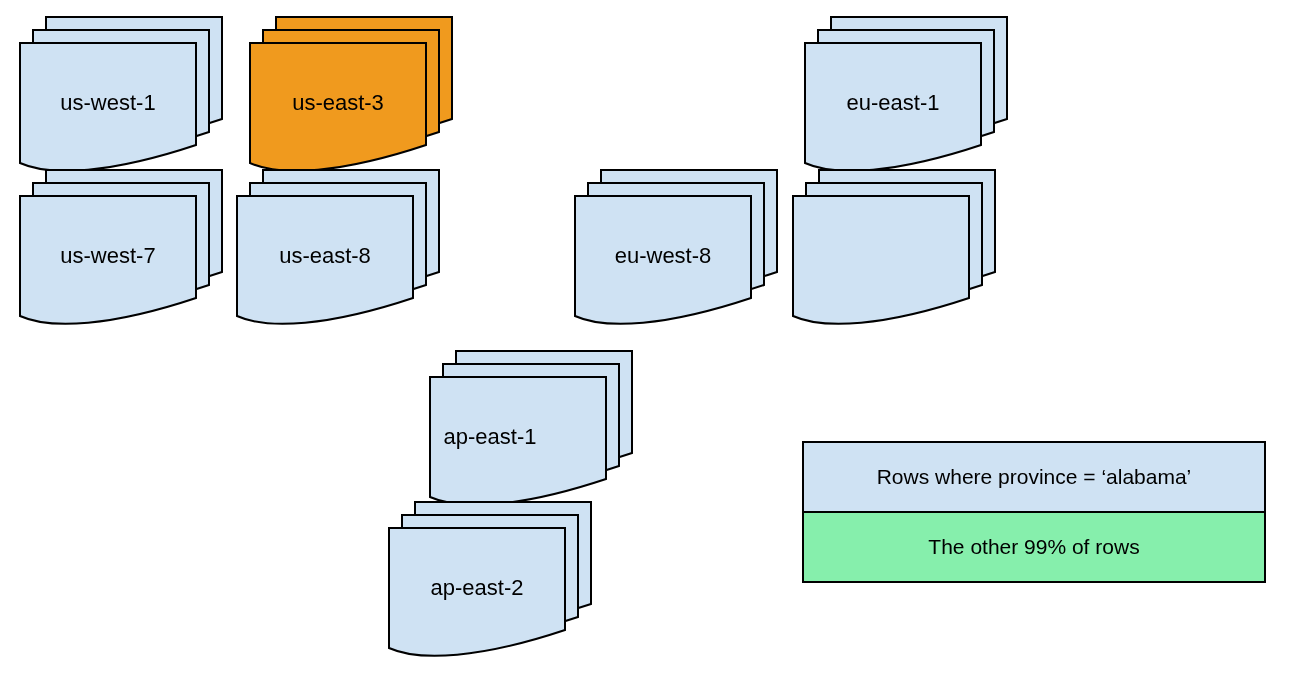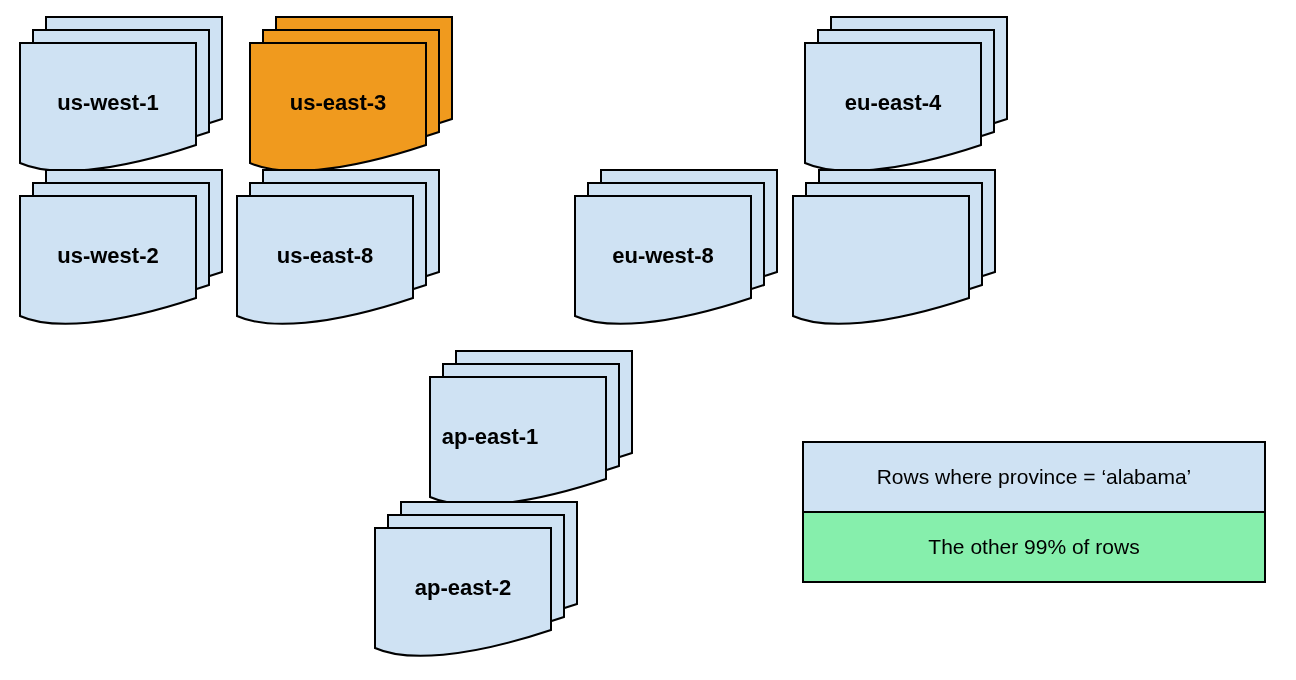--- a/index.html
+++ b/index.html
@@ -15,21 +15,20 @@
     font-family: "Liberation Sans", sans-serif;
     color: #000000;
     overflow: hidden;
   }
 
   
   .stack {
     position: absolute;
     width: 205px;
     height: 164px;
-    font-weight: bold;
   }
   .stack svg { display: block; }
   .doc {
     fill: var(--fill, #cfe2f3);
     stroke: var(--color-stroke, #000);
     stroke-width: 2;
     stroke-linejoin: miter;
   }
   .doc-label {
     position: absolute;
@@ -45,21 +44,21 @@
   
   .pos-us-west-1 { left: 19px;  top: 16px; }
   .pos-us-east-1 { left: 249px; top: 16px; }
   .pos-eu-west-1 { left: 572px; top: 16px; }
   .pos-eu-east-1 { left: 804px; top: 16px; }
   .pos-us-west-2 { left: 19px;  top: 169px; }
   .pos-us-east-2 { left: 236px; top: 169px; }
   .pos-eu-west-2 { left: 574px; top: 169px; }
   .pos-eu-east-2 { left: 792px; top: 169px; }
   .pos-ap-east-1 { left: 401px; top: 350px; padding-left: 28px; }
-  .pos-ap-east-2 { left: 374px; top: 501px; }
+  .pos-ap-east-2 { left: 388px; top: 501px; }
 
   
   .legend {
     position: absolute;
     left: 802px;
     top: 441px;
     width: 464px;
     height: 142px;
     border: 2px solid var(--color-stroke, #000);
     box-sizing: border-box;
@@ -107,29 +106,29 @@
       <path class="doc" d="M1 27 H177 V129 C93 157 32 161 1 147 Z"></path>
     </svg>
     <div class="doc-label">us-east-3</div>
   </div>
     <div class="stack pos-eu-east-1" style="--fill: #cfe2f3;">
     <svg width="205" height="164" viewBox="0 0 205 164">
       <path class="doc" d="M27 1 H203 V103 C119 131 58 135 27 121 Z"></path>
       <path class="doc" d="M14 14 H190 V116 C106 144 45 148 14 134 Z"></path>
       <path class="doc" d="M1 27 H177 V129 C93 157 32 161 1 147 Z"></path>
     </svg>
-    <div class="doc-label">eu-east-4</div>
+    <div class="doc-label">eu-east-1</div>
   </div>
     <div class="stack pos-us-west-2" style="--fill: #cfe2f3;">
     <svg width="205" height="164" viewBox="0 0 205 164">
       <path class="doc" d="M27 1 H203 V103 C119 131 58 135 27 121 Z"></path>
       <path class="doc" d="M14 14 H190 V116 C106 144 45 148 14 134 Z"></path>
       <path class="doc" d="M1 27 H177 V129 C93 157 32 161 1 147 Z"></path>
     </svg>
-    <div class="doc-label">us-west-2</div>
+    <div class="doc-label">us-west-7</div>
   </div>
     <div class="stack pos-us-east-2" style="--fill: #cfe2f3;">
     <svg width="205" height="164" viewBox="0 0 205 164">
       <path class="doc" d="M27 1 H203 V103 C119 131 58 135 27 121 Z"></path>
       <path class="doc" d="M14 14 H190 V116 C106 144 45 148 14 134 Z"></path>
       <path class="doc" d="M1 27 H177 V129 C93 157 32 161 1 147 Z"></path>
     </svg>
     <div class="doc-label">us-east-8</div>
   </div>
     <div class="stack pos-eu-west-2" style="--fill: #cfe2f3;">

